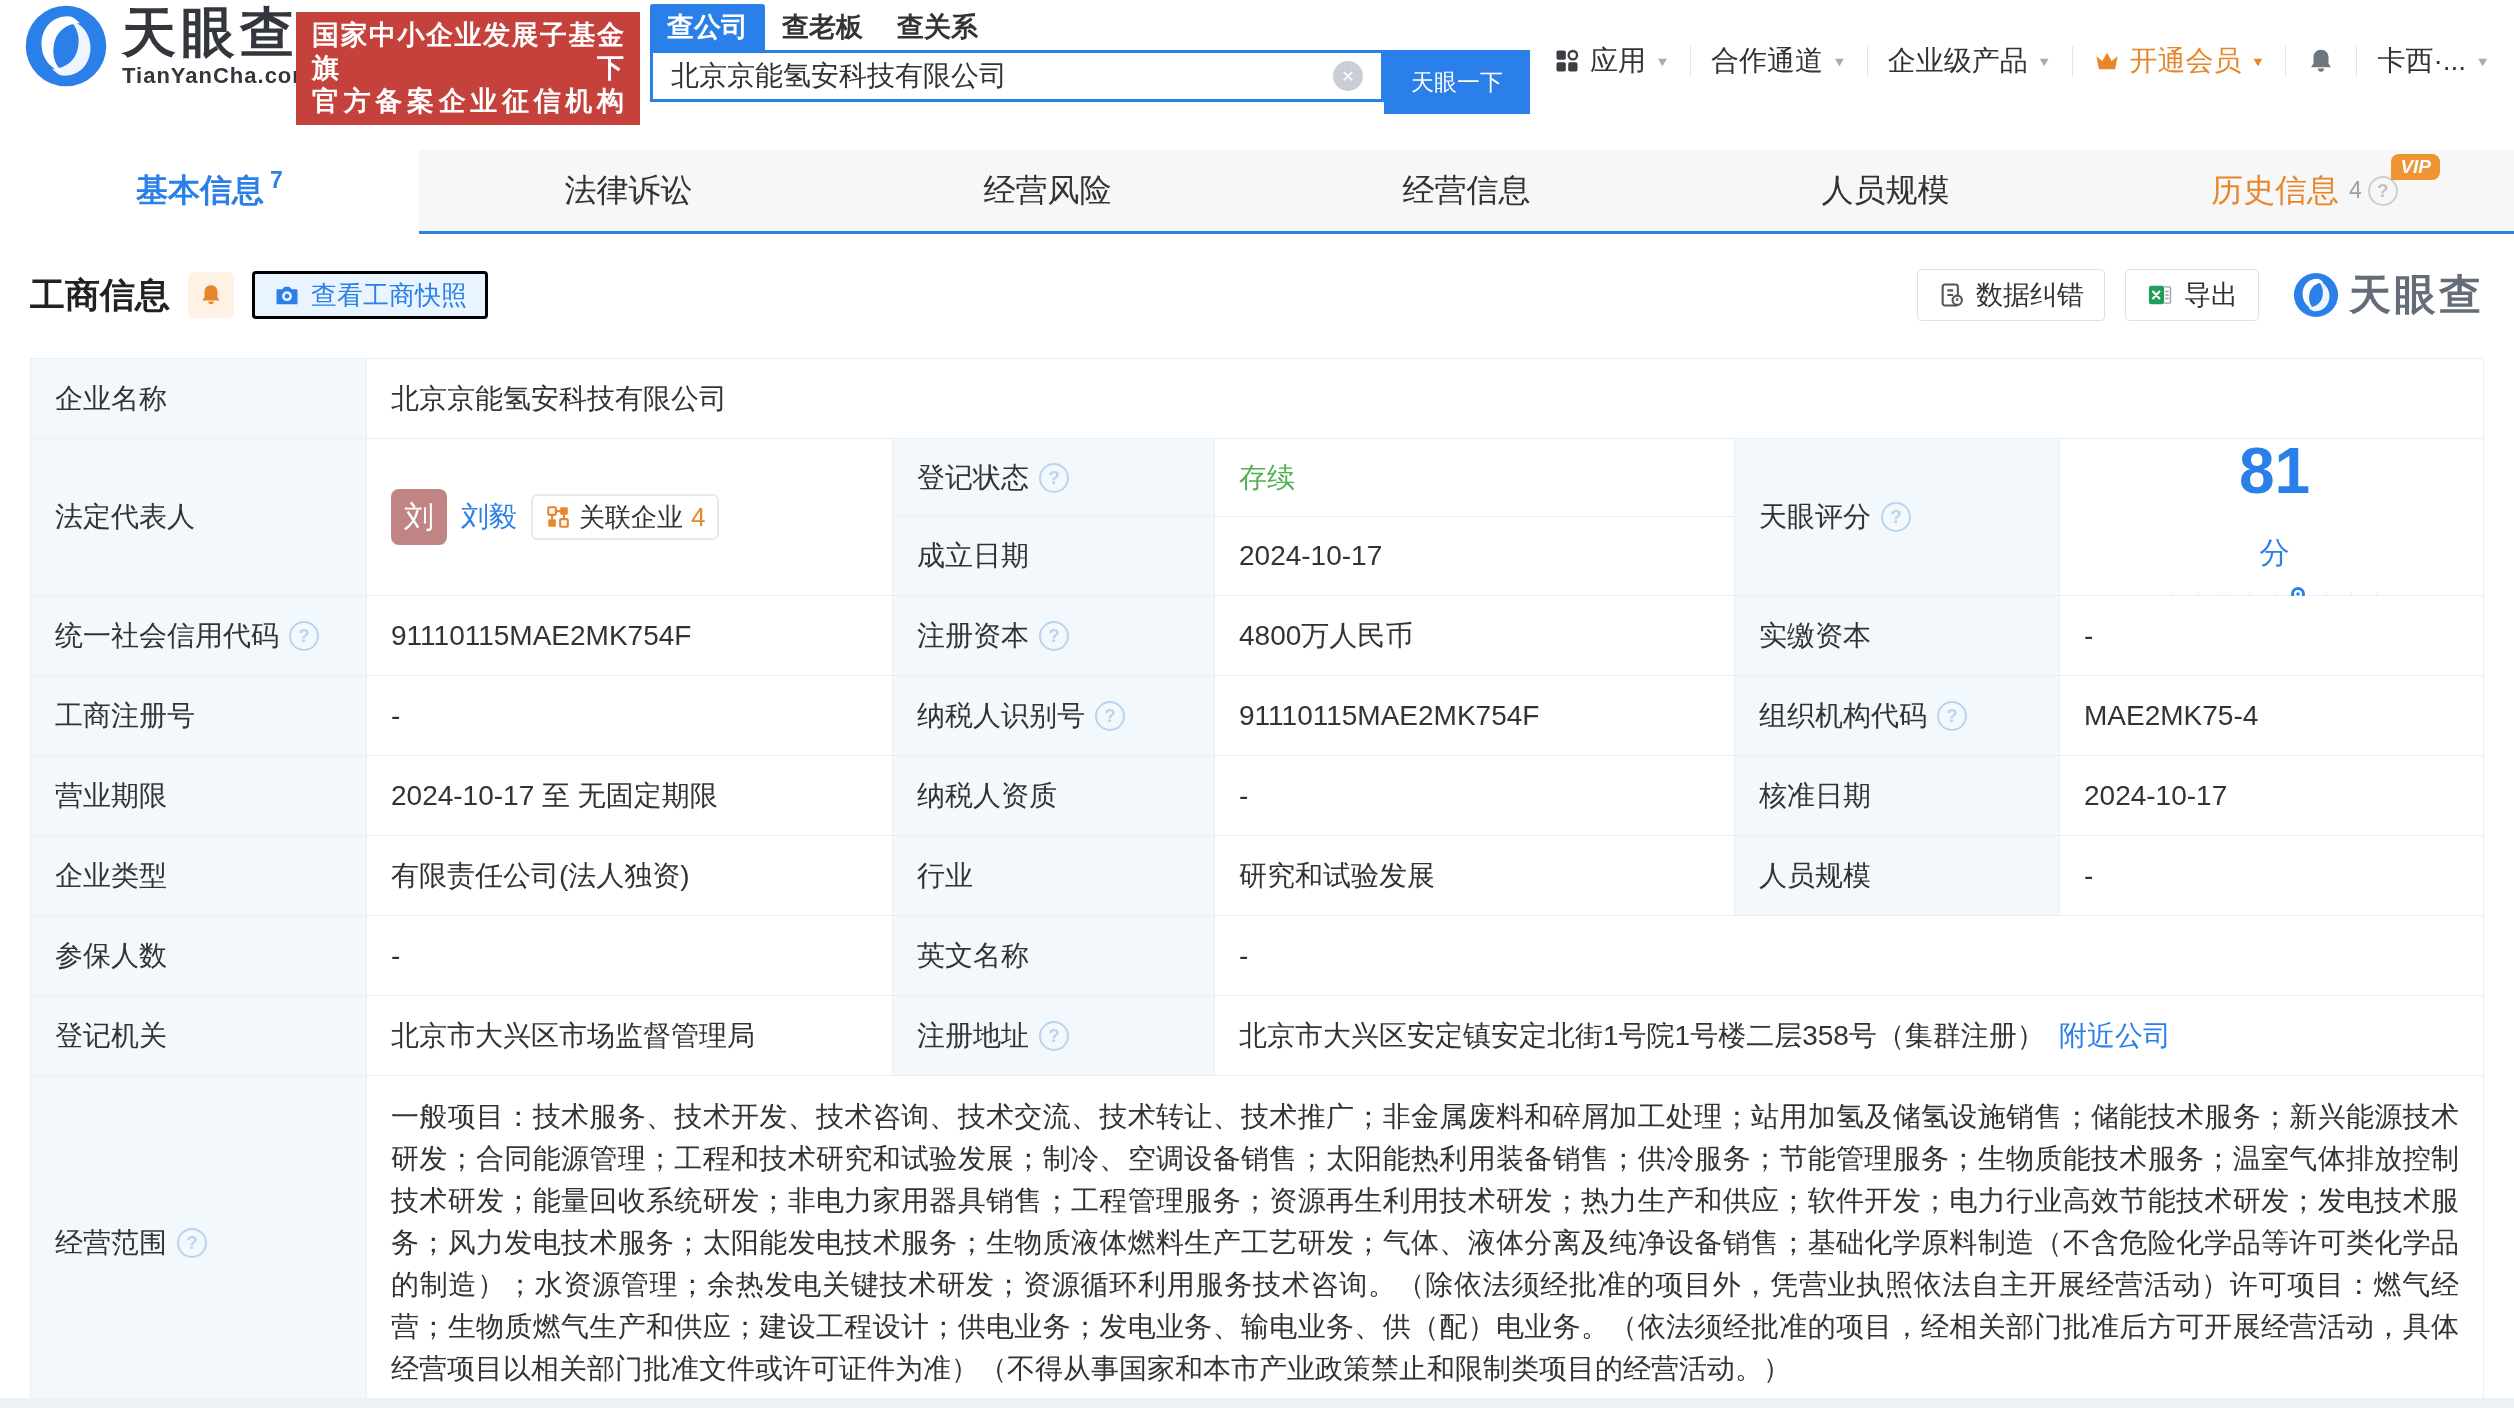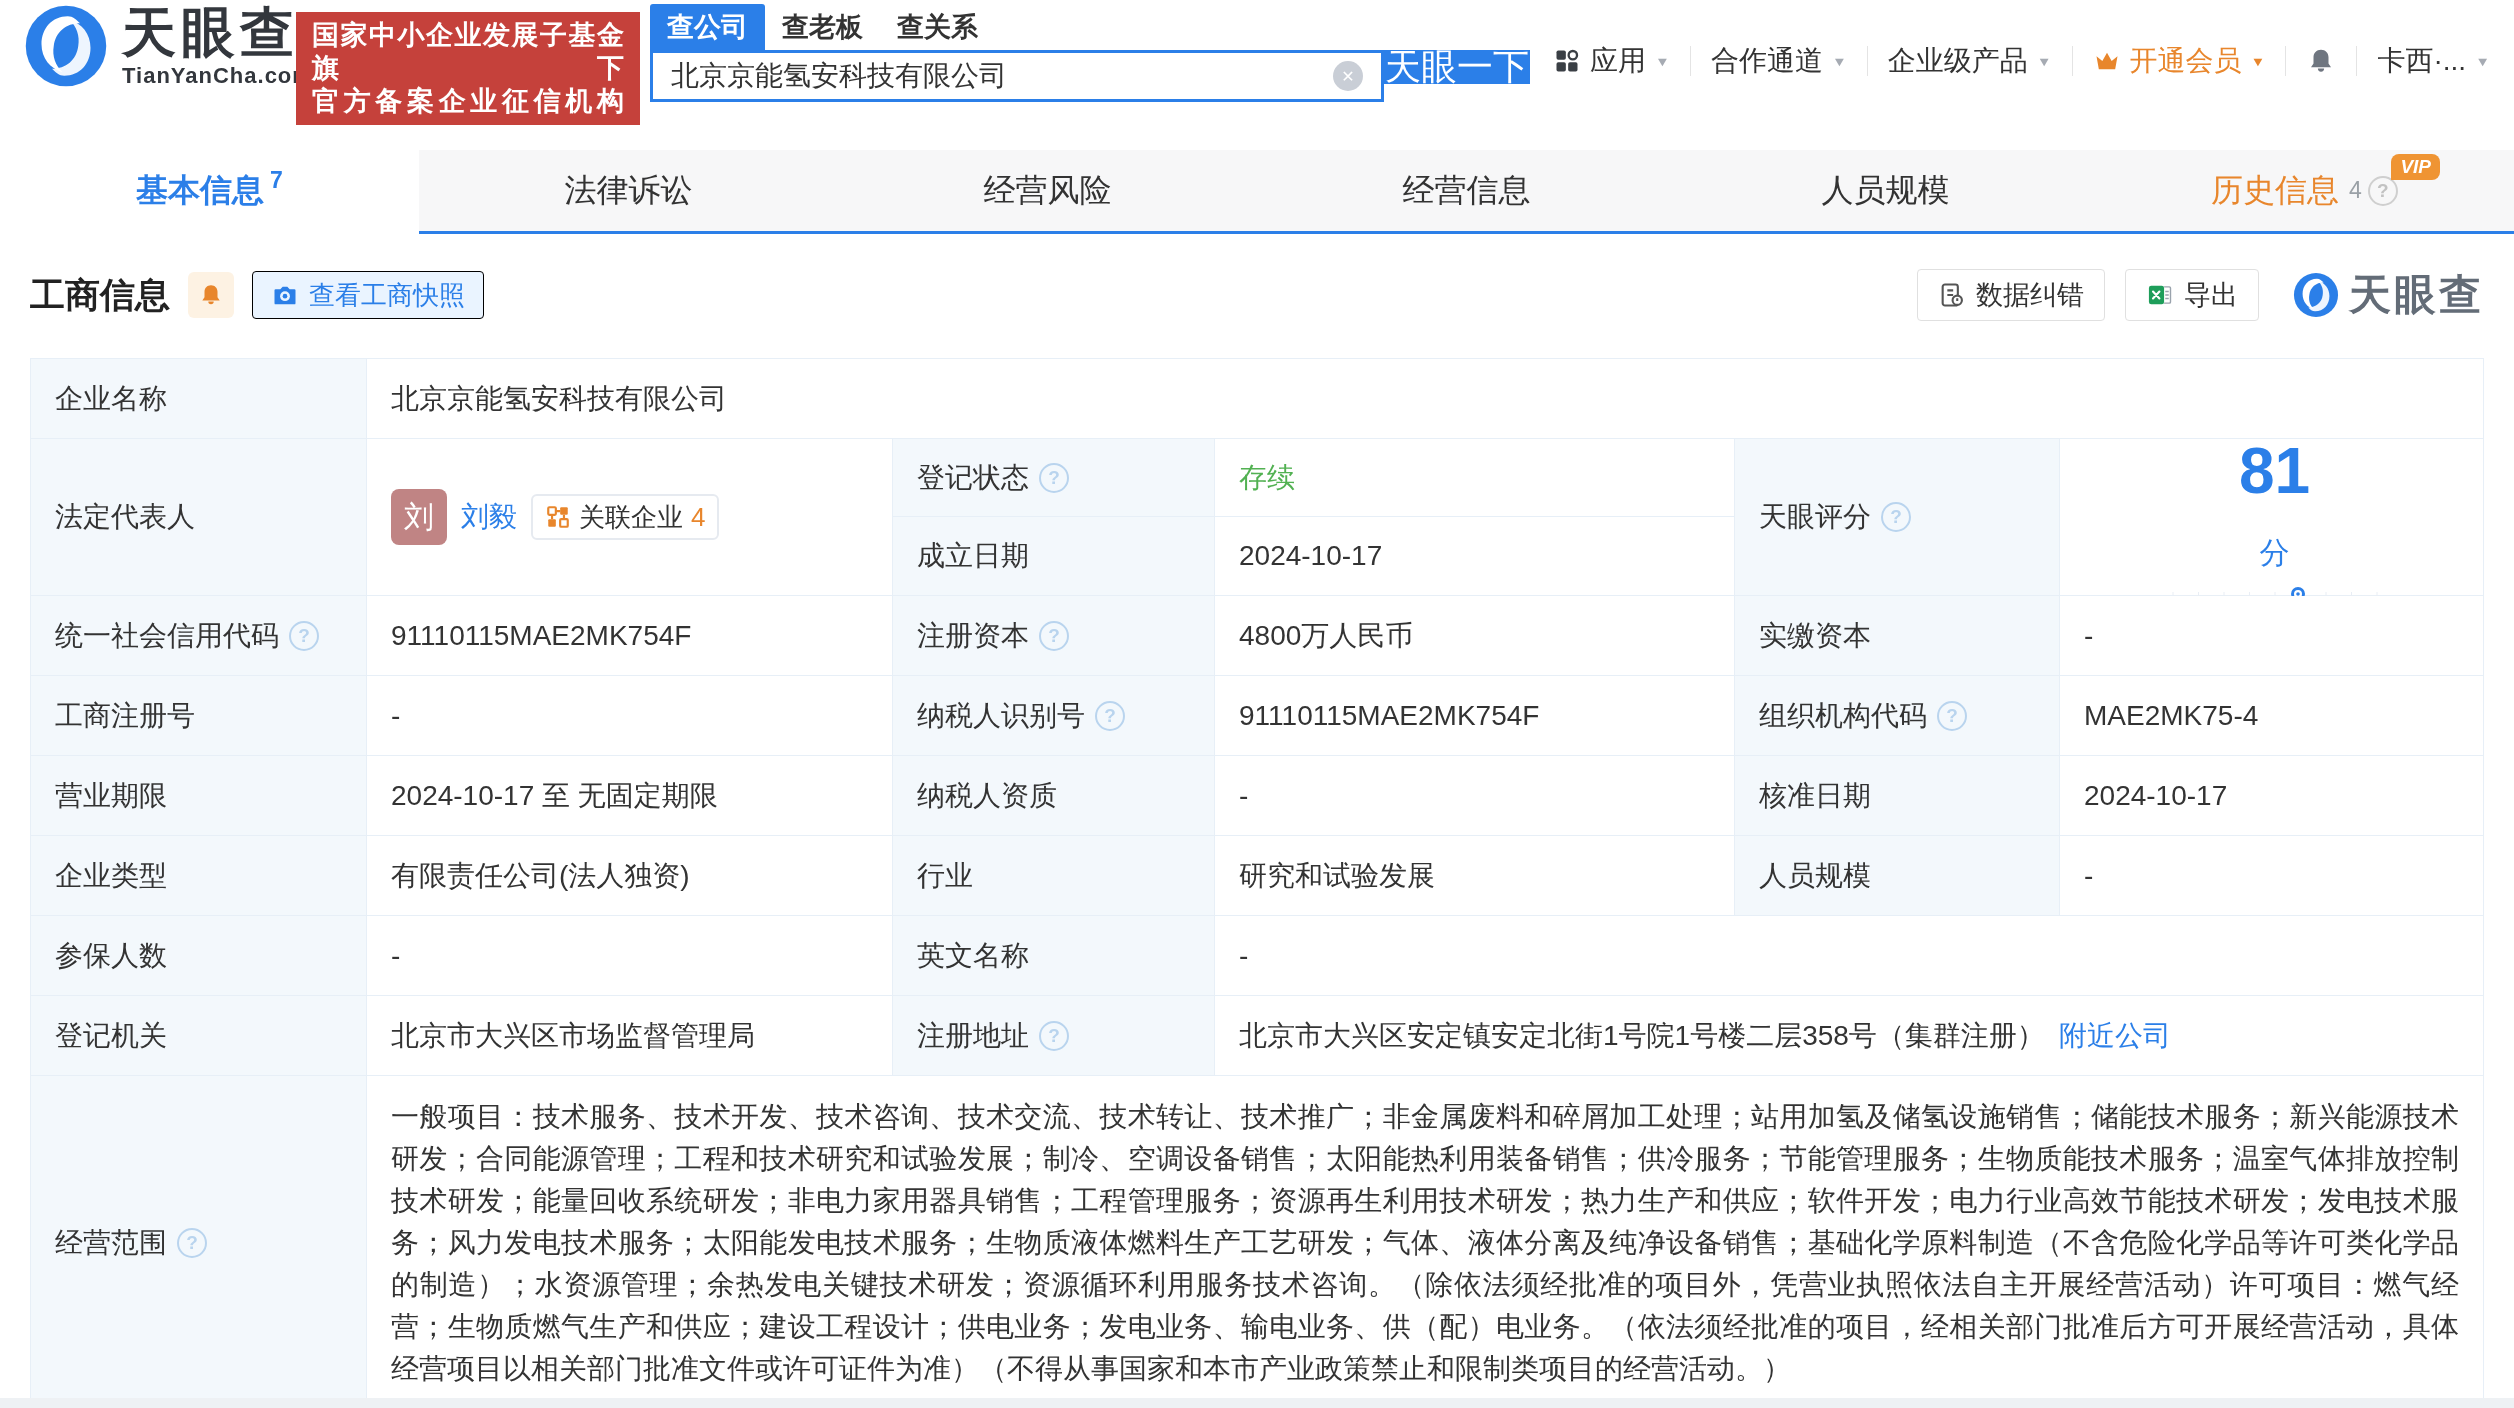--- a/index.html
+++ b/index.html
@@ -22,21 +22,21 @@
   .search-tabs { display: flex; }
   .stab { padding: 5px 17px; font-size: 27px; color: #333; cursor: pointer; font-weight: bold; }
   .stab.active { background: #2b7fe8; color: #fff; border-radius: 3px 3px 0 0; }
   .search-row { display: flex; }
   .search-input-box { width: 734px; height: 52px; border: 3px solid #2b7fe8; background: #fff;
     display: flex; align-items: center; padding: 0 18px; }
   .search-input { border: none; outline: none; flex: 1; font-size: 28px; color: #333;
     font-family: "Liberation Sans", "DejaVu Sans", sans-serif; }
   .clear-btn { width: 30px; height: 30px; border-radius: 50%; background: #c9ced6; color: #fff;
     font-size: 16px; display: flex; align-items: center; justify-content: center; cursor: pointer; flex: 0 0 auto; }
-  .search-btn { width: 146px; height: 34px; background: #2b7fe8; color: #fff; font-size: 36px;
+  .search-btn { width: 146px; height: 64px; background: #2b7fe8; color: #fff; font-size: 23px;
     display: flex; align-items: center; justify-content: center; cursor: pointer; border: none; }
   .nav { position: absolute; right: 24px; top: 42px; display: flex; align-items: center; }
   .nav-item { display: flex; align-items: center; gap: 9px; font-size: 28px; color: #333; cursor: pointer; white-space: nowrap; }
   .nav-item.orange { color: #e8862c; }
   .nav-div { width: 1px; height: 30px; background: #e4e4e4; margin: 0 20px; }
   .caret { font-size: 15px; color: #a6abb3; transform: scaleY(.85); }
   .caret.orange { color: #e8862c; }
   
   .tabbar { margin-top: 56px; height: 84px; background: #f7f7f8; display: flex; border-bottom: 3px solid #2b7fe8; }
   .tab { flex: 1; display: flex; align-items: center; justify-content: center; gap: 6px;
@@ -52,21 +52,21 @@
   
   .qi { width: 30px; height: 30px; border: 2px solid #b9d4ee; border-radius: 50%; color: #b9d4ee;
     font-size: 19px; font-weight: 700; display: inline-flex; align-items: center; justify-content: center;
     flex: 0 0 auto; cursor: pointer; }
   .qi.gray { border-color: #cfcfcf; color: #c2c2c2; }
   
   .section-bar { margin: 34px 30px 0; height: 54px; display: flex; align-items: center; gap: 18px; }
   .section-title { font-size: 35px; font-weight: 700; color: #222; }
   .bell-chip { width: 46px; height: 46px; background: #fdf2e3; border-radius: 6px;
     display: flex; align-items: center; justify-content: center; color: #e8862c; cursor: pointer; }
-  .snapshot-btn { height: 48px; background: #eaf4ff; border: 1px solid #000000; border-radius: 4px;
+  .snapshot-btn { height: 48px; background: #eaf4ff; border: 3px solid #000000; border-radius: 4px;
     color: #2b7fe8; font-size: 26px; padding: 0 18px; display: flex; align-items: center; gap: 10px; cursor: pointer; }
   .bar-right { margin-left: auto; display: flex; align-items: center; gap: 20px; }
   .gray-btn { height: 52px; border: 1px solid #e0e0e0; border-radius: 4px; background: #fff;
     font-size: 27px; color: #333; padding: 0 20px; display: flex; align-items: center; gap: 10px; cursor: pointer; }
   .watermark { display: flex; align-items: center; gap: 10px; margin-left: 14px; }
   .watermark svg { width: 46px; height: 46px; }
   .watermark-text { font-size: 42px; font-weight: 800; color: #636c77; letter-spacing: 3px; }
   
   .info-table { margin: 36px 30px 0; border: 1px solid #e7eff7; }
   .row { display: grid; grid-template-columns: 336px 526px 322px 520px 325px 423px; min-height: 80px;

